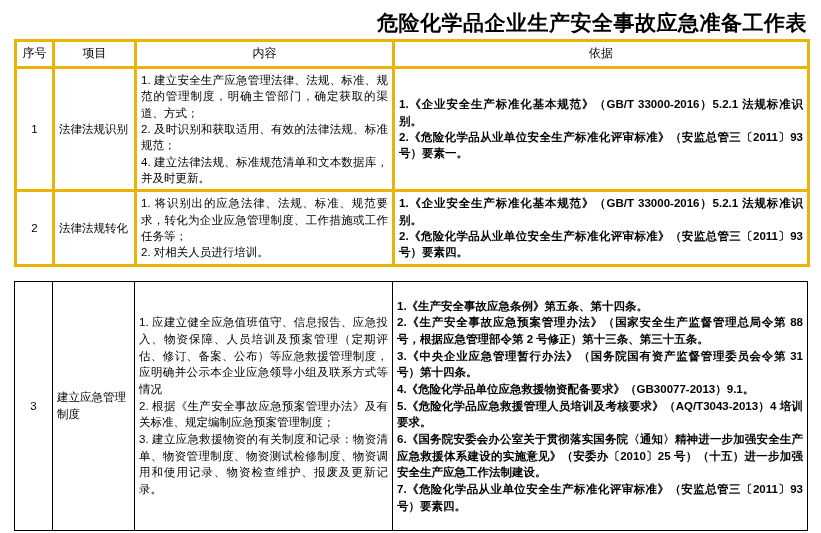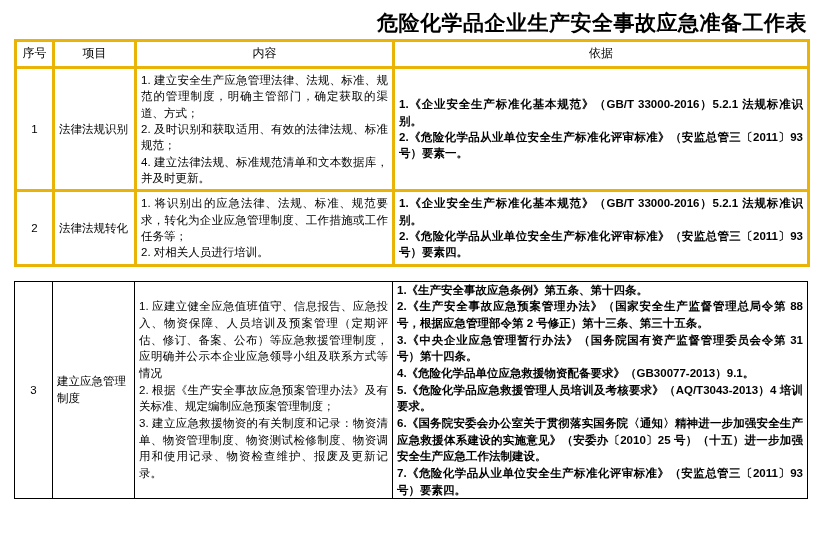--- a/index.html
+++ b/index.html
@@ -82,21 +82,21 @@
     height: 14px;
   }
   table.second {
     width: 793px;
     border-collapse: collapse;
     table-layout: fixed;
   }
   table.second td {
     border: 1px solid #000000;
     vertical-align: middle;
-    padding: 0 4px;
+    padding: 16px 4px;
     font-size: 11.5px;
     line-height: 1.45;
   }
   .basis-list .line { margin-bottom: 0px; font-weight: bold; }
 </style>
 </head>
 <body>
 
 <div class="page">
 

